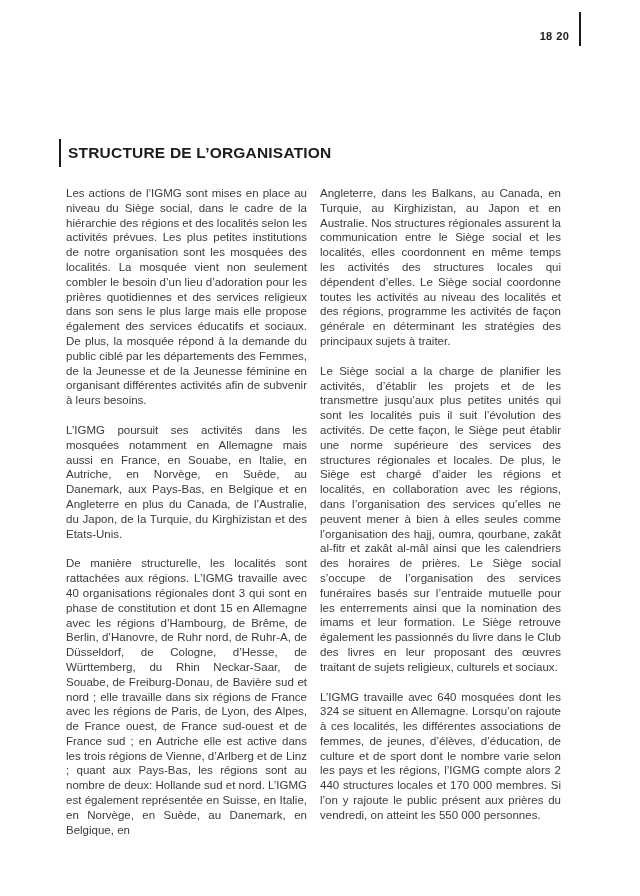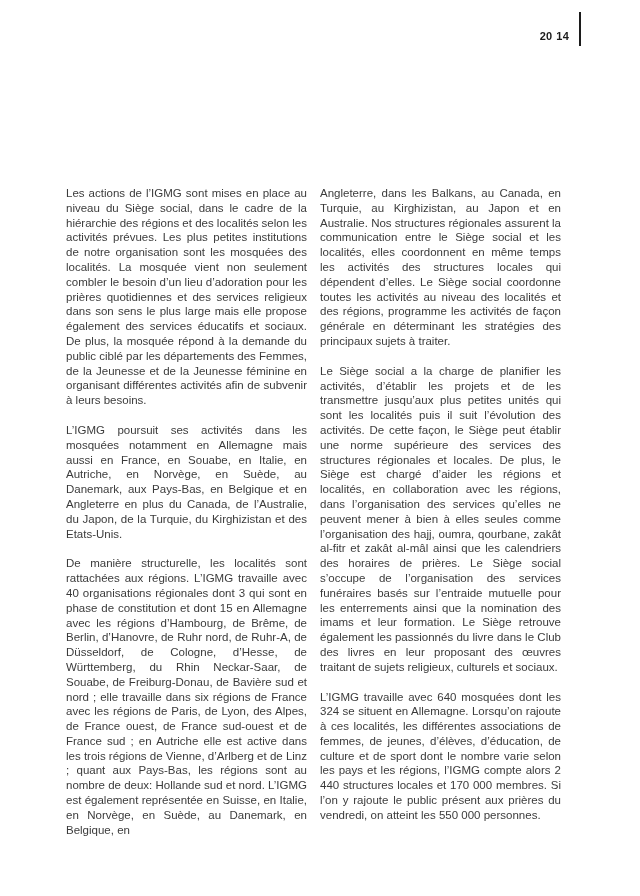--- a/index.html
+++ b/index.html
@@ -71,25 +71,26 @@
     color: var(--text, #3b3b3b);
   }
   .col p:last-child { margin-bottom: 1px; }
 </style>
 </head>
 <body>
 
 <div class="sheet">
 
   <div class="pagenums">
-    <span class="pn-left">20</span><span>14</span>
+    <span class="pn-left">18</span><span>20</span>
   </div>
 
   <div class="header-rule"></div>
 
+  <h1 class="heading">STRUCTURE DE L’ORGANISATION</h1>
 
   <div class="columns">
     <div class="col">
       <p>Les actions de l’IGMG sont mises en place au niveau du Siège social, dans le cadre de la hiérarchie des régions et des localités selon les activités prévues. Les plus petites institutions de notre organisation sont les mosquées des localités. La mosquée vient non seulement combler le besoin d’un lieu d’adoration pour les prières quotidiennes et des services religieux dans son sens le plus large mais elle propose également des services éducatifs et sociaux. De plus, la mosquée répond à la demande du public ciblé par les départements des Femmes, de la Jeunesse et de la Jeunesse féminine en organisant différentes activités afin de subvenir à leurs besoins.</p>
       <p>L’IGMG poursuit ses activités dans les mosquées notamment en Allemagne mais aussi en France, en Souabe, en Italie, en Autriche, en Norvège, en Suède, au Danemark, aux Pays-Bas, en Belgique et en Angleterre en plus du Canada, de l’Australie, du Japon, de la Turquie, du Kirghizistan et des Etats-Unis.</p>
       <p>De manière structurelle, les localités sont rattachées aux régions. L’IGMG travaille avec 40 organisations régionales dont 3 qui sont en phase de constitution et dont 15 en Allemagne avec les régions d’Hambourg, de Brême, de Berlin, d’Hanovre, de Ruhr nord, de Ruhr-A, de Düsseldorf, de Cologne, d’Hesse, de Württemberg, du Rhin Neckar-Saar, de Souabe, de Freiburg-Donau, de Bavière sud et nord ; elle travaille dans six régions de France avec les régions de Paris, de Lyon, des Alpes, de France ouest, de France sud-ouest et de France sud ; en Autriche elle est active dans les trois régions de Vienne, d’Arlberg et de Linz ; quant aux Pays-Bas, les régions sont au nombre de deux: Hollande sud et nord. L’IGMG est également représentée en Suisse, en Italie, en Norvège, en Suède, au Danemark, en Belgique, en</p>
     </div>
     <div class="col">
       <p>Angleterre, dans les Balkans, au Canada, en Turquie, au Kirghizistan, au Japon et en Australie. Nos structures régionales assurent la communication entre le Siège social et les localités, elles coordonnent en même temps les activités des structures locales qui dépendent d’elles. Le Siège social coordonne toutes les activités au niveau des localités et des régions, programme les activités de façon générale en déterminant les stratégies des principaux sujets à traiter.</p>
       <p>Le Siège social a la charge de planifier les activités, d’établir les projets et de les transmettre jusqu’aux plus petites unités qui sont les localités puis il suit l’évolution des activités. De cette façon, le Siège peut établir une norme supérieure des services des structures régionales et locales. De plus, le Siège est chargé d’aider les régions et localités, en collaboration avec les régions, dans l’organisation des services qu’elles ne peuvent mener à bien à elles seules comme l’organisation des hajj, oumra, qourbane, zakât al-fitr et zakât al-mâl ainsi que les calendriers des horaires de prières. Le Siège social s’occupe de l’organisation des services funéraires basés sur l’entraide mutuelle pour les enterrements ainsi que la nomination des imams et leur formation. Le Siège retrouve également les passionnés du livre dans le Club des livres en leur proposant des œuvres traitant de sujets religieux, culturels et sociaux.</p>

